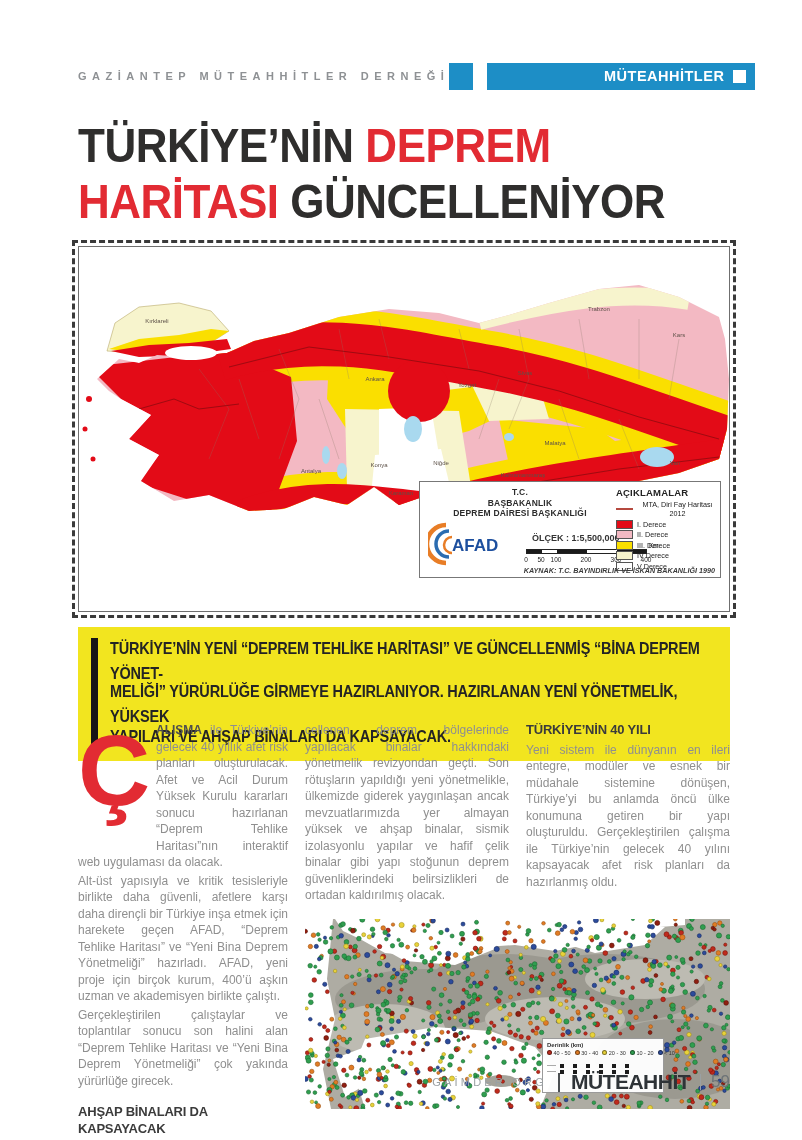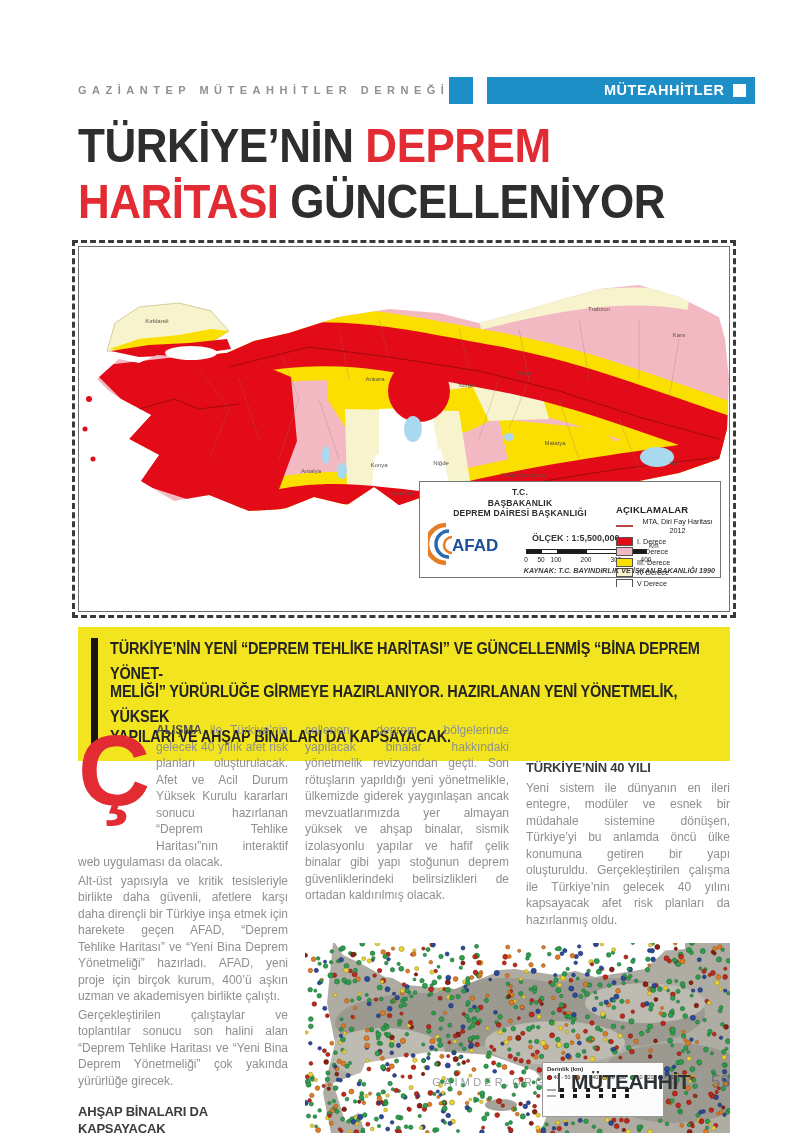--- a/index.html
+++ b/index.html
@@ -29,40 +29,40 @@
 
   .map-legend { position:absolute; right:8px; bottom:9px; width:302px; height:97px; background:#fff; border:1px solid #777; }
   .agency { position:absolute; left:6px; top:5px; width:188px; text-align:center; font-size:8.5px; font-weight:700; color:#2c2c2c; line-height:10.5px; letter-spacing:.2px; }
   .afad-logo { position:absolute; left:8px; bottom:6px; }
   .scale-label { position:absolute; left:112px; top:51px; font-size:9px; font-weight:700; color:#333; }
   .scale-bar { position:absolute; left:106px; top:67px; width:126px; height:18px; }
   .scale-strip { position:absolute; left:0; top:0; width:121px; height:5px; border:1px solid #222; display:flex; }
   .scale-strip i { display:block; height:100%; }
   .scale-tick { position:absolute; top:7px; font-size:6.5px; color:#222; transform:translateX(-50%); }
   .scale-km { position:absolute; left:123px; top:-7px; font-size:6.5px; color:#222; }
-  .aciklamalar { position:absolute; left:196px; top:22px; width:102px; }
+  .aciklamalar { position:absolute; left:196px; top:5px; width:102px; }
   .acik-title { font-size:9.5px; font-weight:700; color:#222; margin-bottom:2px; letter-spacing:.2px; }
   .acik-row { display:flex; align-items:center; margin-bottom:1.5px;text-align:center; }
   .acik-swatch { width:17px; height:9px; border:1px solid #555; margin-right:4px; flex:none; }
   .acik-line { width:17px; height:2px; background:#b5493f; margin-right:4px; flex:none; }
   .acik-label { font-size:7.2px; color:#222; }
   .map-source { position:absolute; right:5px; bottom:2px; font-size:7.2px; font-weight:700; font-style:italic; color:#3c3c3c; }
 
   
   .highlight { top:627px; background:#f2e51f; padding:13px 16px 13px 32px; position:absolute; }
   .hl-bar { position:absolute; left:13px; top:11px; bottom:11px; width:7px; background:#161616; }
   .hl-line { display:block; font-size:14.5px; font-weight:700; color:#242424; line-height:21.5px; letter-spacing:-.2px; transform:scale(1,1.12); transform-origin:center left; }
 
   
   .article { top:722px; display:flex; }
   .col1 { width:210px; margin-right:17px; }
   .right-area { width:425px; }
   .cols23 { display:flex; }
   .col2 { width:204px; margin-right:17px; }
-  .col3 { width:204px;margin-top:38px; }
+  .col3 { width:204px; }
   .body-text { font-size:12px; line-height:16.5px; color:#8f8f8f; text-align:justify; }
   .body-text p { margin-bottom:2px; }
   .dropcap { float:left; width:72px; height:118px; font-size:100px; line-height:92px; font-weight:700; color:#e22b33; margin:2px 6px 0 0; }
   .lead-word { font-weight:700; color:#4e4e4e; }
   .sub-heading { font-size:13px; font-weight:800; color:#3b3b3b; letter-spacing:-.2px; margin:15px 0 3px; text-align:left; }
   .sub-heading.first { margin-top:0; }
 
   
   .seis-map { position:relative; width:425px; height:190px; margin-top:13px; background:#fff; overflow:hidden; }
   .seis-map svg { position:absolute; left:0; top:0; }
@@ -83,21 +83,21 @@
   .foot-div1 { width:2px; height:19px; background:#4b4f52; margin:0 11px; }
   .foot-mag { font-size:21px; font-weight:800; color:#2e3337; letter-spacing:-.5px; }
   .foot-div2 { width:1px; height:16px; background:#9aa0a3; margin:0 10px; }
   .foot-page { font-size:17px; color:#6e7477; }
 </style>
 </head>
 <body>
 
 <div class="page">
 
-  <div class="content header" style="position: absolute; top: 76px;">
+  <div class="content header" style="position: absolute; top: 62px;">
     <span class="pub-name">GAZİANTEP MÜTEAHHİTLER DERNEĞİ</span>
     <span class="badge-group">
       <span class="badge-stub"></span>
       <span class="badge-bar">
         <span class="badge-label">MÜTEAHHİTLER</span>
         <span class="badge-square"></span>
       </span>
     </span>
   </div>
 

